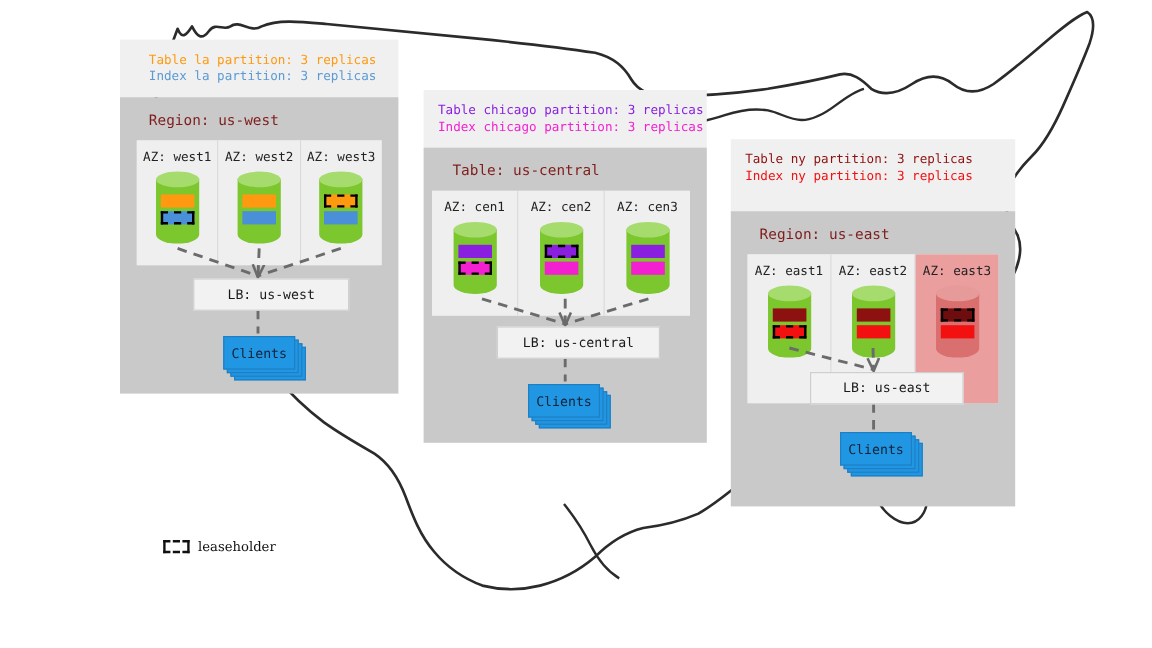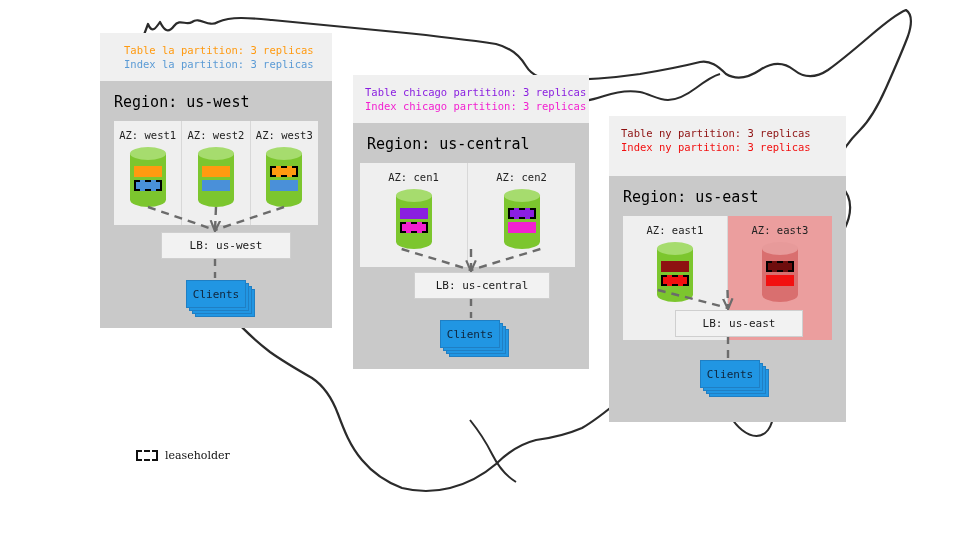--- a/index.html
+++ b/index.html
@@ -9,21 +9,21 @@
 
   #stage{position:absolute;left:0;top:0;width:960px;height:540px;}
 
   .map-layer{position:absolute;left:0;top:0;width:960px;height:540px;z-index:1;}
 
   
   .region{position:absolute;z-index:2;}
   .legend-band{background:#f0f0f0;box-sizing:border-box;padding:10px 12px 8px 12px;}
   .legend-line{font-size:10.5px;line-height:14px;white-space:nowrap;letter-spacing:0px;}
   .region-body{background:#c9c9c9;box-sizing:border-box;position:relative;}
-  .region-title{font-size:15px;color:#000000;padding:12px 0 10px 14px;letter-spacing:0px;}
+  .region-title{font-size:12px;color:#7f1d1d;padding:12px 0 10px 24px;letter-spacing:0px;}
 
   .az-row{display:flex;margin:0 14px;background:#ededed;}
   .az{flex:1 1 0;box-sizing:border-box;background:#efefef;
       border-right:1px solid #d8d8d8;padding:8px 0 10px 0;text-align:center;position:relative;}
   .az:last-child{border-right:none;}
   .az.failed{background:#eb9e9e;}
   .az-label{font-size:10.5px;color:#222;margin-bottom:6px;white-space:nowrap;}
 
   
   .cyl{position:relative;margin:0 auto;}
@@ -150,37 +150,46 @@
             </div>
           </div>
         </div>
       </div>
       <div class="region" style="left: 353px; top: 75px; width: 236px;">
         <div class="legend-band" style="height: 48px;">
           <div class="legend-line" style="color: rgb(138, 31, 224);">Table chicago partition: 3 replicas</div>
           <div class="legend-line" style="color: rgb(242, 32, 208);">Index chicago partition: 3 replicas</div>
         </div>
         <div class="region-body" style="height: 246px;">
-          <div class="region-title">Region: us-central</div>
+          <div class="region-title">Table: us-central</div>
           <div class="az-row" style="height: 104px; margin-left: 7px;">
             <div class="az">
               <div class="az-label">AZ: cen1</div>
               <div class="cyl" style="width: 36px; height: 60px;">
                 <div class="cyl-body" style="width: 36px; top: 6px; height: 54px; background: rgb(124, 198, 46);"></div>
                 <div class="cyl-top" style="width: 36px; height: 13px; background: rgb(166, 220, 110);"></div>
                 <div class="band" style="left: 4px; width: 28px; height: 11px; top: 19px; background: rgb(138, 31, 224);"></div>
                 <div class="band lease" style="left: 4px; width: 28px; height: 11px; top: 33px; background: rgb(242, 32, 208);"></div>
               </div>
             </div>
             <div class="az">
               <div class="az-label">AZ: cen2</div>
               <div class="cyl" style="width: 36px; height: 60px;">
                 <div class="cyl-body" style="width: 36px; top: 6px; height: 54px; background: rgb(124, 198, 46);"></div>
                 <div class="cyl-top" style="width: 36px; height: 13px; background: rgb(166, 220, 110);"></div>
                 <div class="band lease" style="left: 4px; width: 28px; height: 11px; top: 19px; background: rgb(138, 31, 224);"></div>
+                <div class="band" style="left: 4px; width: 28px; height: 11px; top: 33px; background: rgb(242, 32, 208);"></div>
+              </div>
+            </div>
+            <div class="az">
+              <div class="az-label">AZ: cen3</div>
+              <div class="cyl" style="width: 36px; height: 60px;">
+                <div class="cyl-body" style="width: 36px; top: 6px; height: 54px; background: rgb(124, 198, 46);"></div>
+                <div class="cyl-top" style="width: 36px; height: 13px; background: rgb(166, 220, 110);"></div>
+                <div class="band" style="left: 4px; width: 28px; height: 11px; top: 19px; background: rgb(138, 31, 224);"></div>
                 <div class="band" style="left: 4px; width: 28px; height: 11px; top: 33px; background: rgb(242, 32, 208);"></div>
               </div>
             </div>
           </div>
         </div>
       </div>
       <div class="region" style="left: 609px; top: 116px; width: 237px;">
         <div class="legend-band" style="height: 60px;">
           <div class="legend-line" style="color: rgb(142, 17, 17);">Table ny partition: 3 replicas</div>
           <div class="legend-line" style="color: rgb(242, 16, 16);">Index ny partition: 3 replicas</div>
@@ -188,20 +197,29 @@
         <div class="region-body" style="height: 246px;">
           <div class="region-title">Region: us-east</div>
           <div class="az-row" style="height: 124px;">
             <div class="az">
               <div class="az-label">AZ: east1</div>
               <div class="cyl" style="width: 36px; height: 60px;">
                 <div class="cyl-body" style="width: 36px; top: 6px; height: 54px; background: rgb(124, 198, 46);"></div>
                 <div class="cyl-top" style="width: 36px; height: 13px; background: rgb(166, 220, 110);"></div>
                 <div class="band" style="left: 4px; width: 28px; height: 11px; top: 19px; background: rgb(142, 17, 17);"></div>
                 <div class="band lease" style="left: 4px; width: 28px; height: 11px; top: 33px; background: rgb(242, 16, 16);"></div>
+              </div>
+            </div>
+            <div class="az">
+              <div class="az-label">AZ: east2</div>
+              <div class="cyl" style="width: 36px; height: 60px;">
+                <div class="cyl-body" style="width: 36px; top: 6px; height: 54px; background: rgb(124, 198, 46);"></div>
+                <div class="cyl-top" style="width: 36px; height: 13px; background: rgb(166, 220, 110);"></div>
+                <div class="band" style="left: 4px; width: 28px; height: 11px; top: 19px; background: rgb(142, 17, 17);"></div>
+                <div class="band" style="left: 4px; width: 28px; height: 11px; top: 33px; background: rgb(242, 16, 16);"></div>
               </div>
             </div>
             <div class="az failed">
               <div class="az-label">AZ: east3</div>
               <div class="cyl" style="width: 36px; height: 60px;">
                 <div class="cyl-body" style="width: 36px; top: 6px; height: 54px; background: rgb(217, 111, 111);"></div>
                 <div class="cyl-top" style="width: 36px; height: 13px; background: rgb(231, 154, 154);"></div>
                 <div class="band lease" style="left: 4px; width: 28px; height: 11px; top: 19px; background: rgb(110, 13, 13);"></div>
                 <div class="band" style="left: 4px; width: 28px; height: 11px; top: 33px; background: rgb(242, 16, 16);"></div>
               </div>

